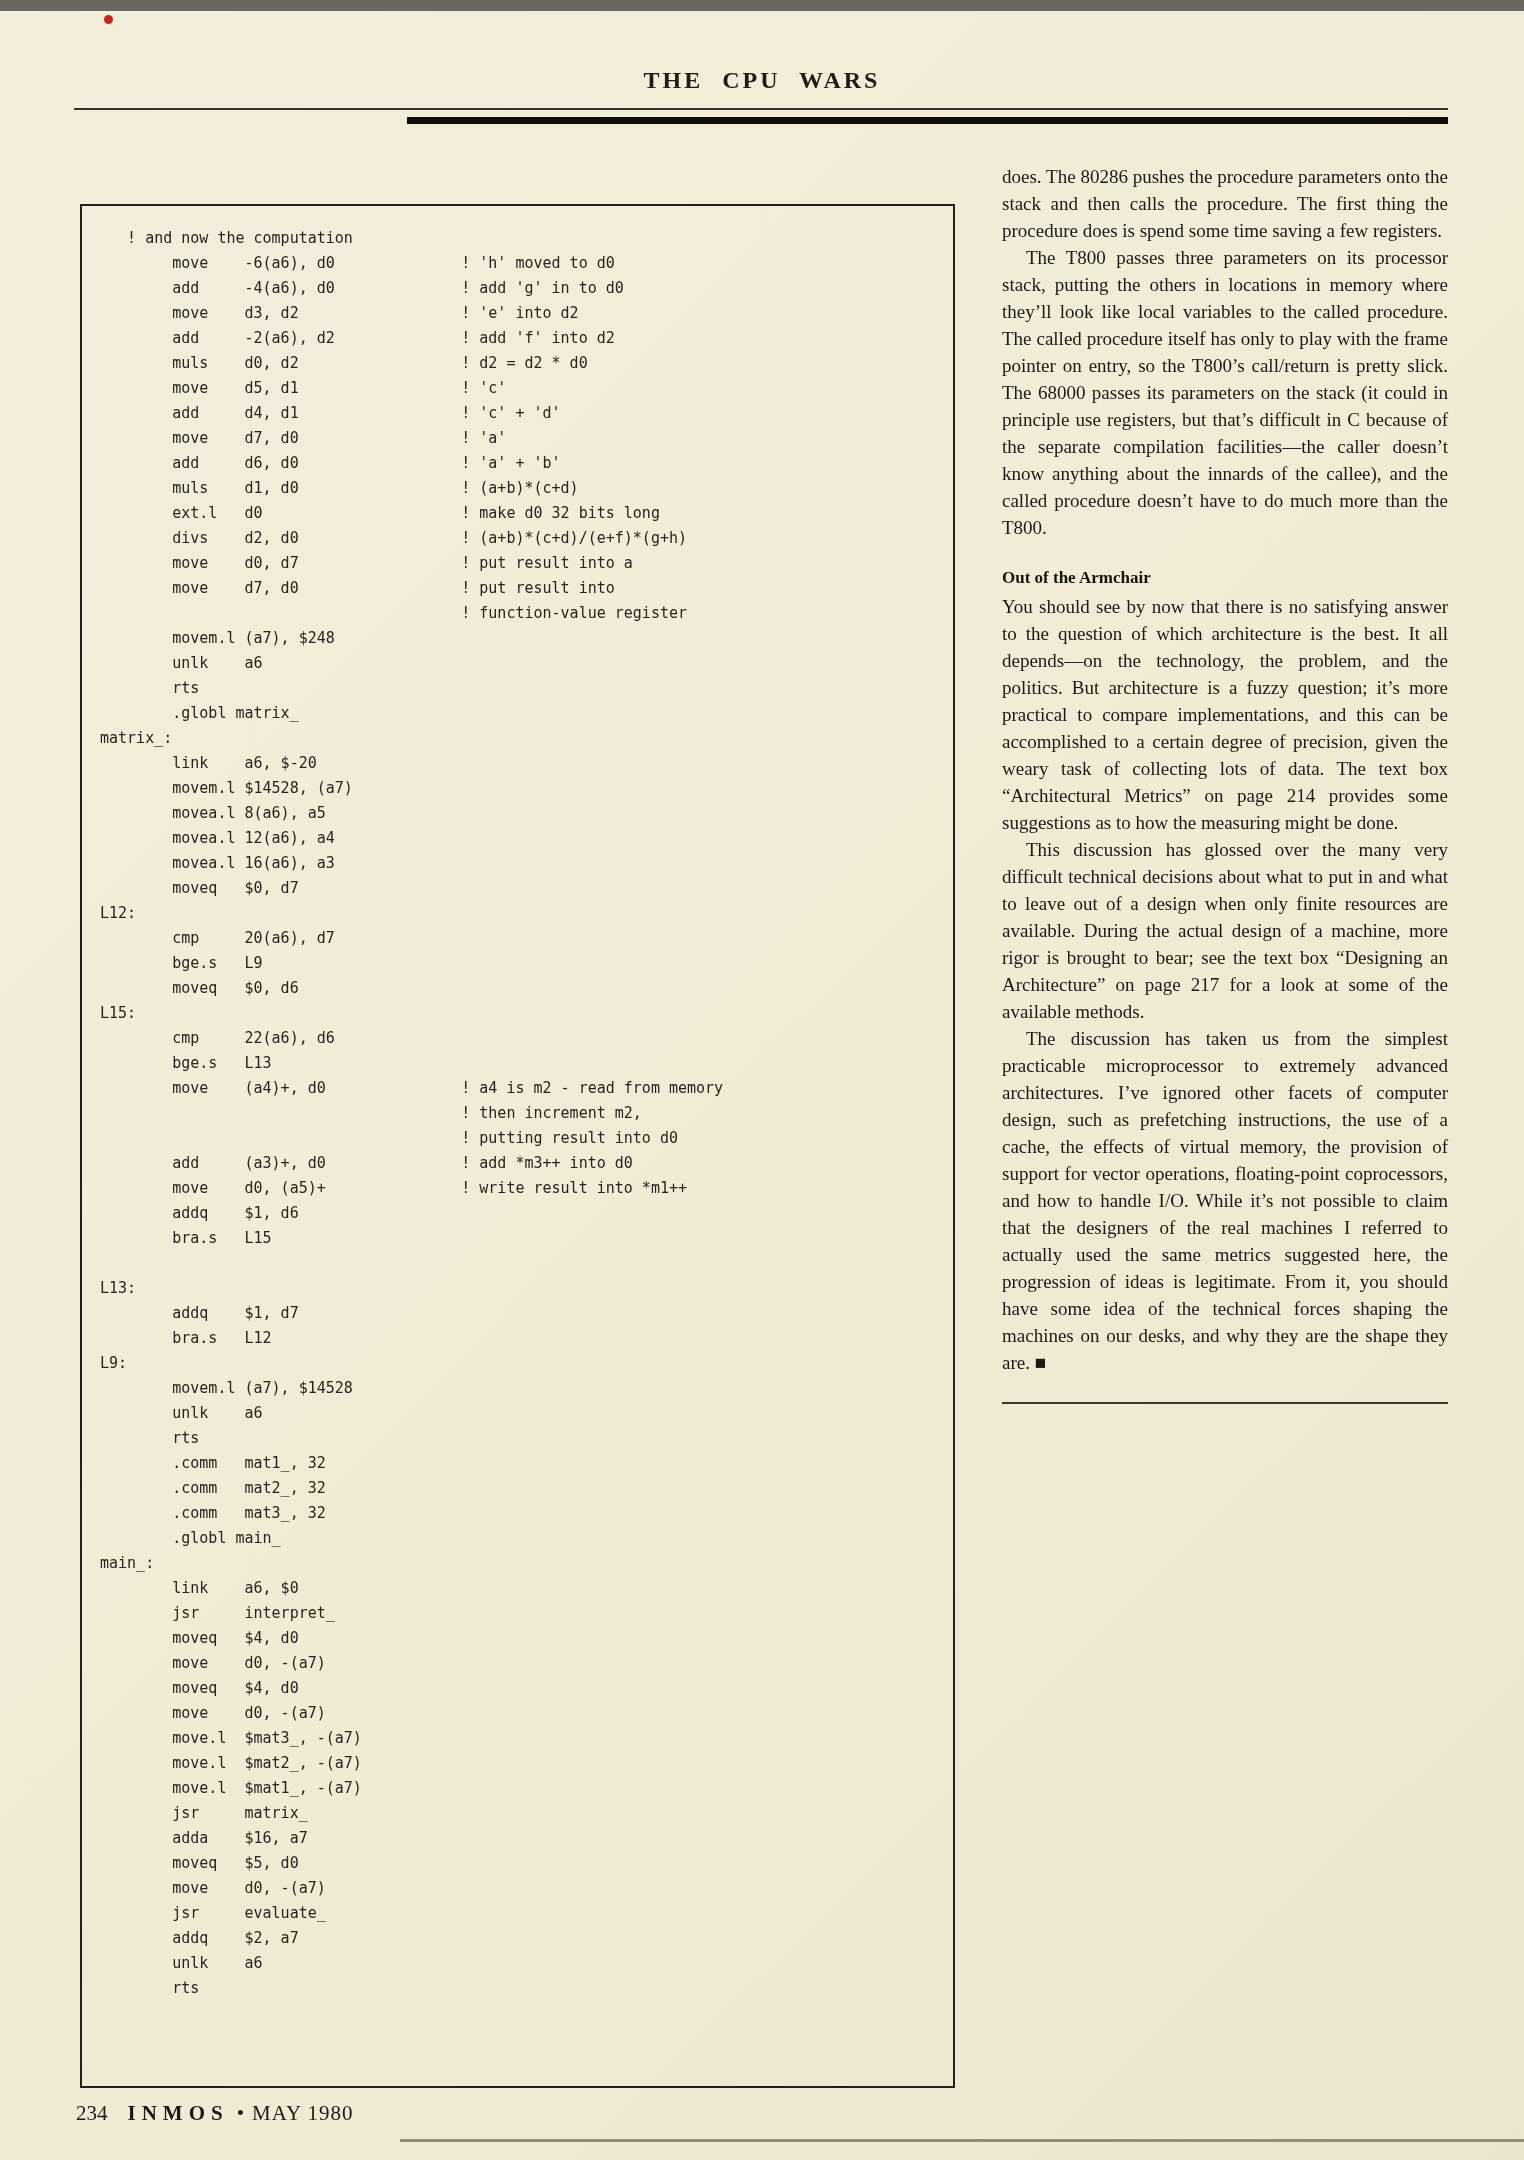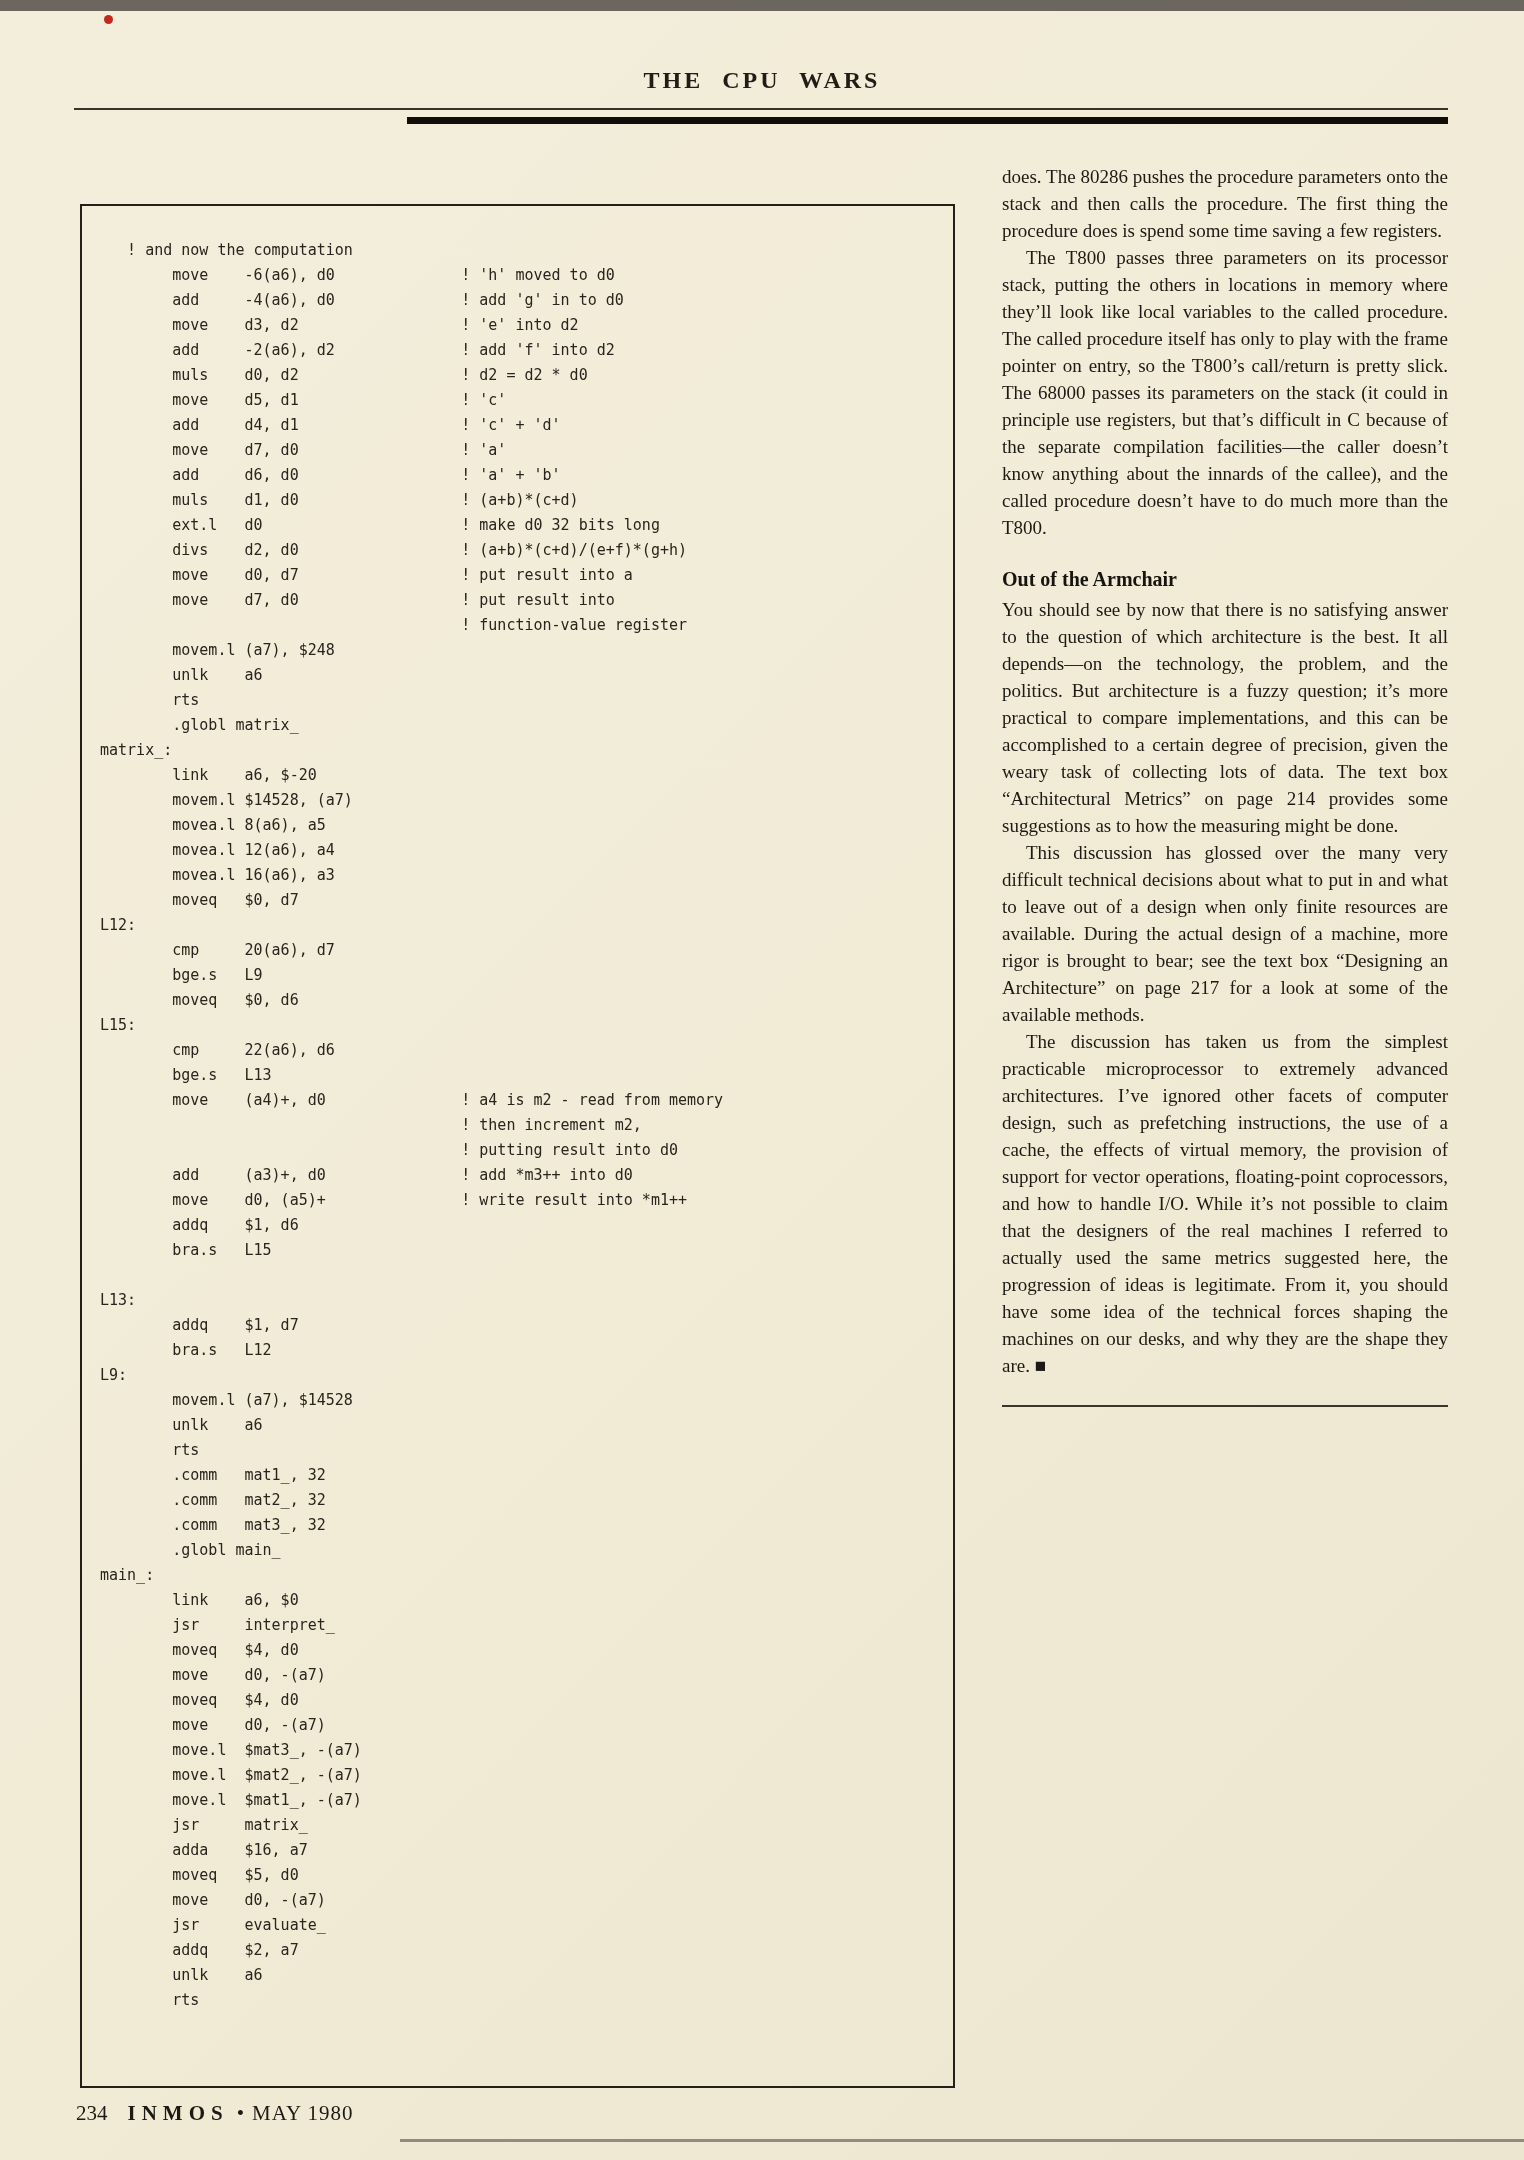--- a/index.html
+++ b/index.html
@@ -47,21 +47,21 @@
   .rule-thick {
     position: absolute; left: 407px; top: 106px;
     width: 1041px; height: 7px; background: #0f0c09;
   }
 
   
   .code-box {
     position: absolute; left: 80px; top: 193px;
     width: 875px; height: 1884px;
     border: 2px solid #241f18;
-    padding: 32px 18px;
+    padding: 20px 18px;
     background: transparent;
   }
   .code {
     margin: 0;
     font-family: "DejaVu Sans Mono", monospace;
     font-size: 15px; line-height: 25px;
     color: #29241d;
     white-space: pre;
   }
 
@@ -70,21 +70,21 @@
     position: absolute; left: 1002px; top: 152px; width: 446px;
   }
   .article p.p {
     margin: 0;
     font-size: 19px; line-height: 27px;
     text-align: justify;
   }
   .article p.indent { text-indent: 24px; }
   .section-heading {
     margin: 27px 0 5px 0;
-    font-size: 20px; font-weight: bold;
+    font-size: 17px; font-weight: bold;
     color: #17130e;
   }
   .bio-rule {
     margin-top: 26px;
     height: 2px; background: #3b362d;
   }
   .bio {
     margin: 16px 0 0 0;
     font-size: 21px; line-height: 26.5px;
     font-style: italic; font-weight: bold;

